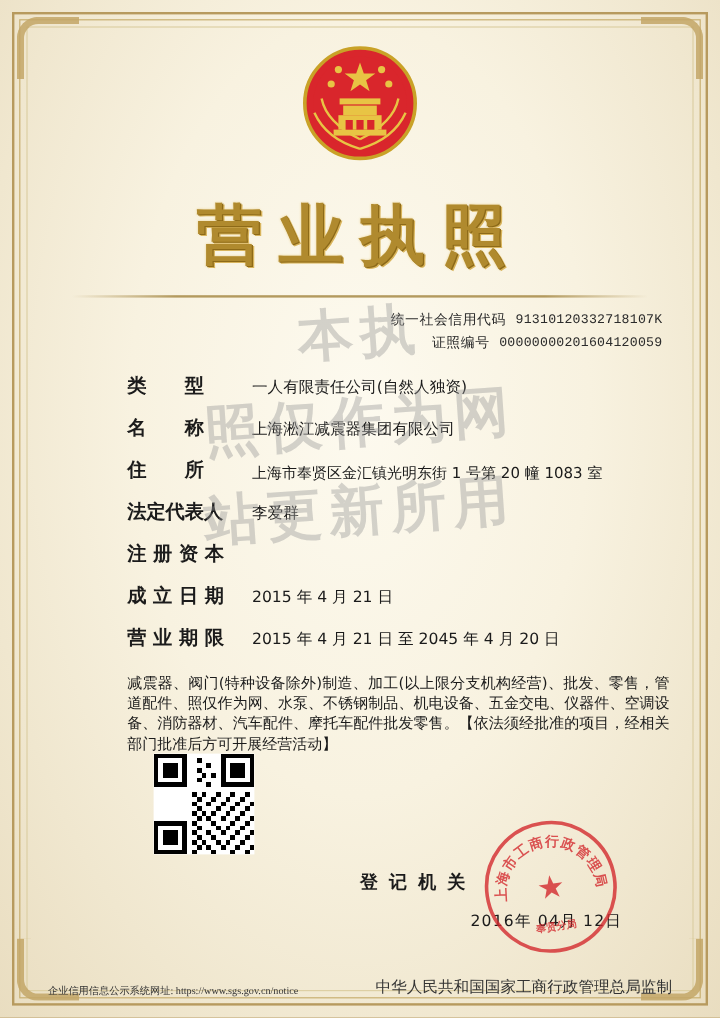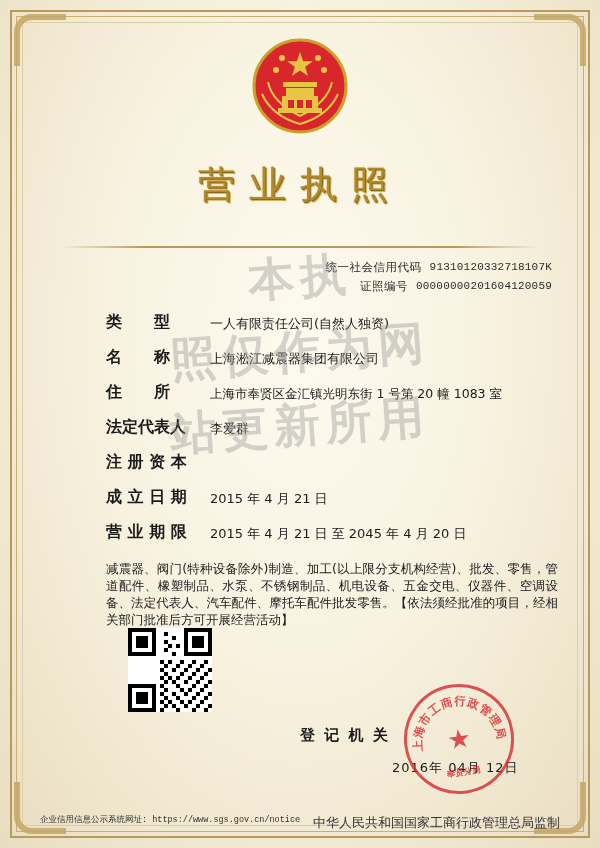--- a/index.html
+++ b/index.html
@@ -43,22 +43,22 @@
   
   .emblem{
     position:absolute;left:50%;top:34px;transform:translateX(-50%);
     width:104px;height:104px;
   }
   
   .title{
     position:absolute;left:0;right:0;top:160px;
     text-align:center;
     font-family:"DejaVu Sans", sans-serif;
-    font-weight:normal;
-    font-size:37px;
+    font-weight:bold;
+    font-size:54px;
     letter-spacing:14px;
     color:#b08a2e;
     text-shadow:
       1px 1px 0 #8d6a18,
       2px 2px 0 #d8b45c,
       0 0 2px #e8cd86;
   }
   .title-underline{
     position:absolute;left:60px;right:60px;top:246px;
     height:2px;
@@ -167,23 +167,23 @@
     letter-spacing:6px;
     line-height:74px;
     white-space:nowrap;
   }
   .wm-rot{transform:rotate(-4deg);}
   
   .footer{
     position:absolute;left:0;right:0;bottom:16px;
     padding:0 40px;
     box-sizing:border-box;
-    display:flex;justify-content:space-between;
+    display:flex;justify-content:space-between;align-items:flex-end;
     font-size:8.5px;color:#333;
-    font-family:Liberation Mono, monospace;
+    font-family:Liberation Serif, serif;
   }
   .footer .right{font-size:13px;}
 </style>
 </head>
 <body>
 
 <div class="page">
 
   <div class="border-outer"></div>
   <div class="border-inner"></div>
@@ -269,21 +269,21 @@
       <div class="label">成 立 日 期</div>
       <div class="value big">2015 年 4 月 21 日</div>
     </div>
 
     <div class="field">
       <div class="label">营 业 期 限</div>
       <div class="value big">2015 年 4 月 21 日 至 2045 年 4 月 20 日</div>
     </div>
 
     <div class="field">
-      <div class="value scope">减震器、阀门(特种设备除外)制造、加工(以上限分支机构经营)、批发、零售，管道配件、橡塑制品、水泵、不锈钢制品、机电设备、五金交电、仪器件、空调设备、法定代表人、汽车配件、摩托车配件批发零售。【依法须经批准的项目，经相关部门批准后方可开展经营活动】</div>
+      <div class="value scope">减震器、阀门(特种设备除外)制造、加工(以上限分支机构经营)、批发、零售，管道配件、照仅作为网、水泵、不锈钢制品、机电设备、五金交电、仪器件、空调设备、消防器材、汽车配件、摩托车配件批发零售。【依法须经批准的项目，经相关部门批准后方可开展经营活动】</div>
     </div>
 
   </div>
 
   <div class="qr">
     <svg viewBox="0 0 21 21" width="84" height="84" shape-rendering="crispEdges">
       <rect width="21" height="21" fill="#fff"></rect>
       <g fill="#000">
         <rect x="0" y="0" width="7" height="1"></rect>
           <rect x="0" y="6" width="7" height="1"></rect>

